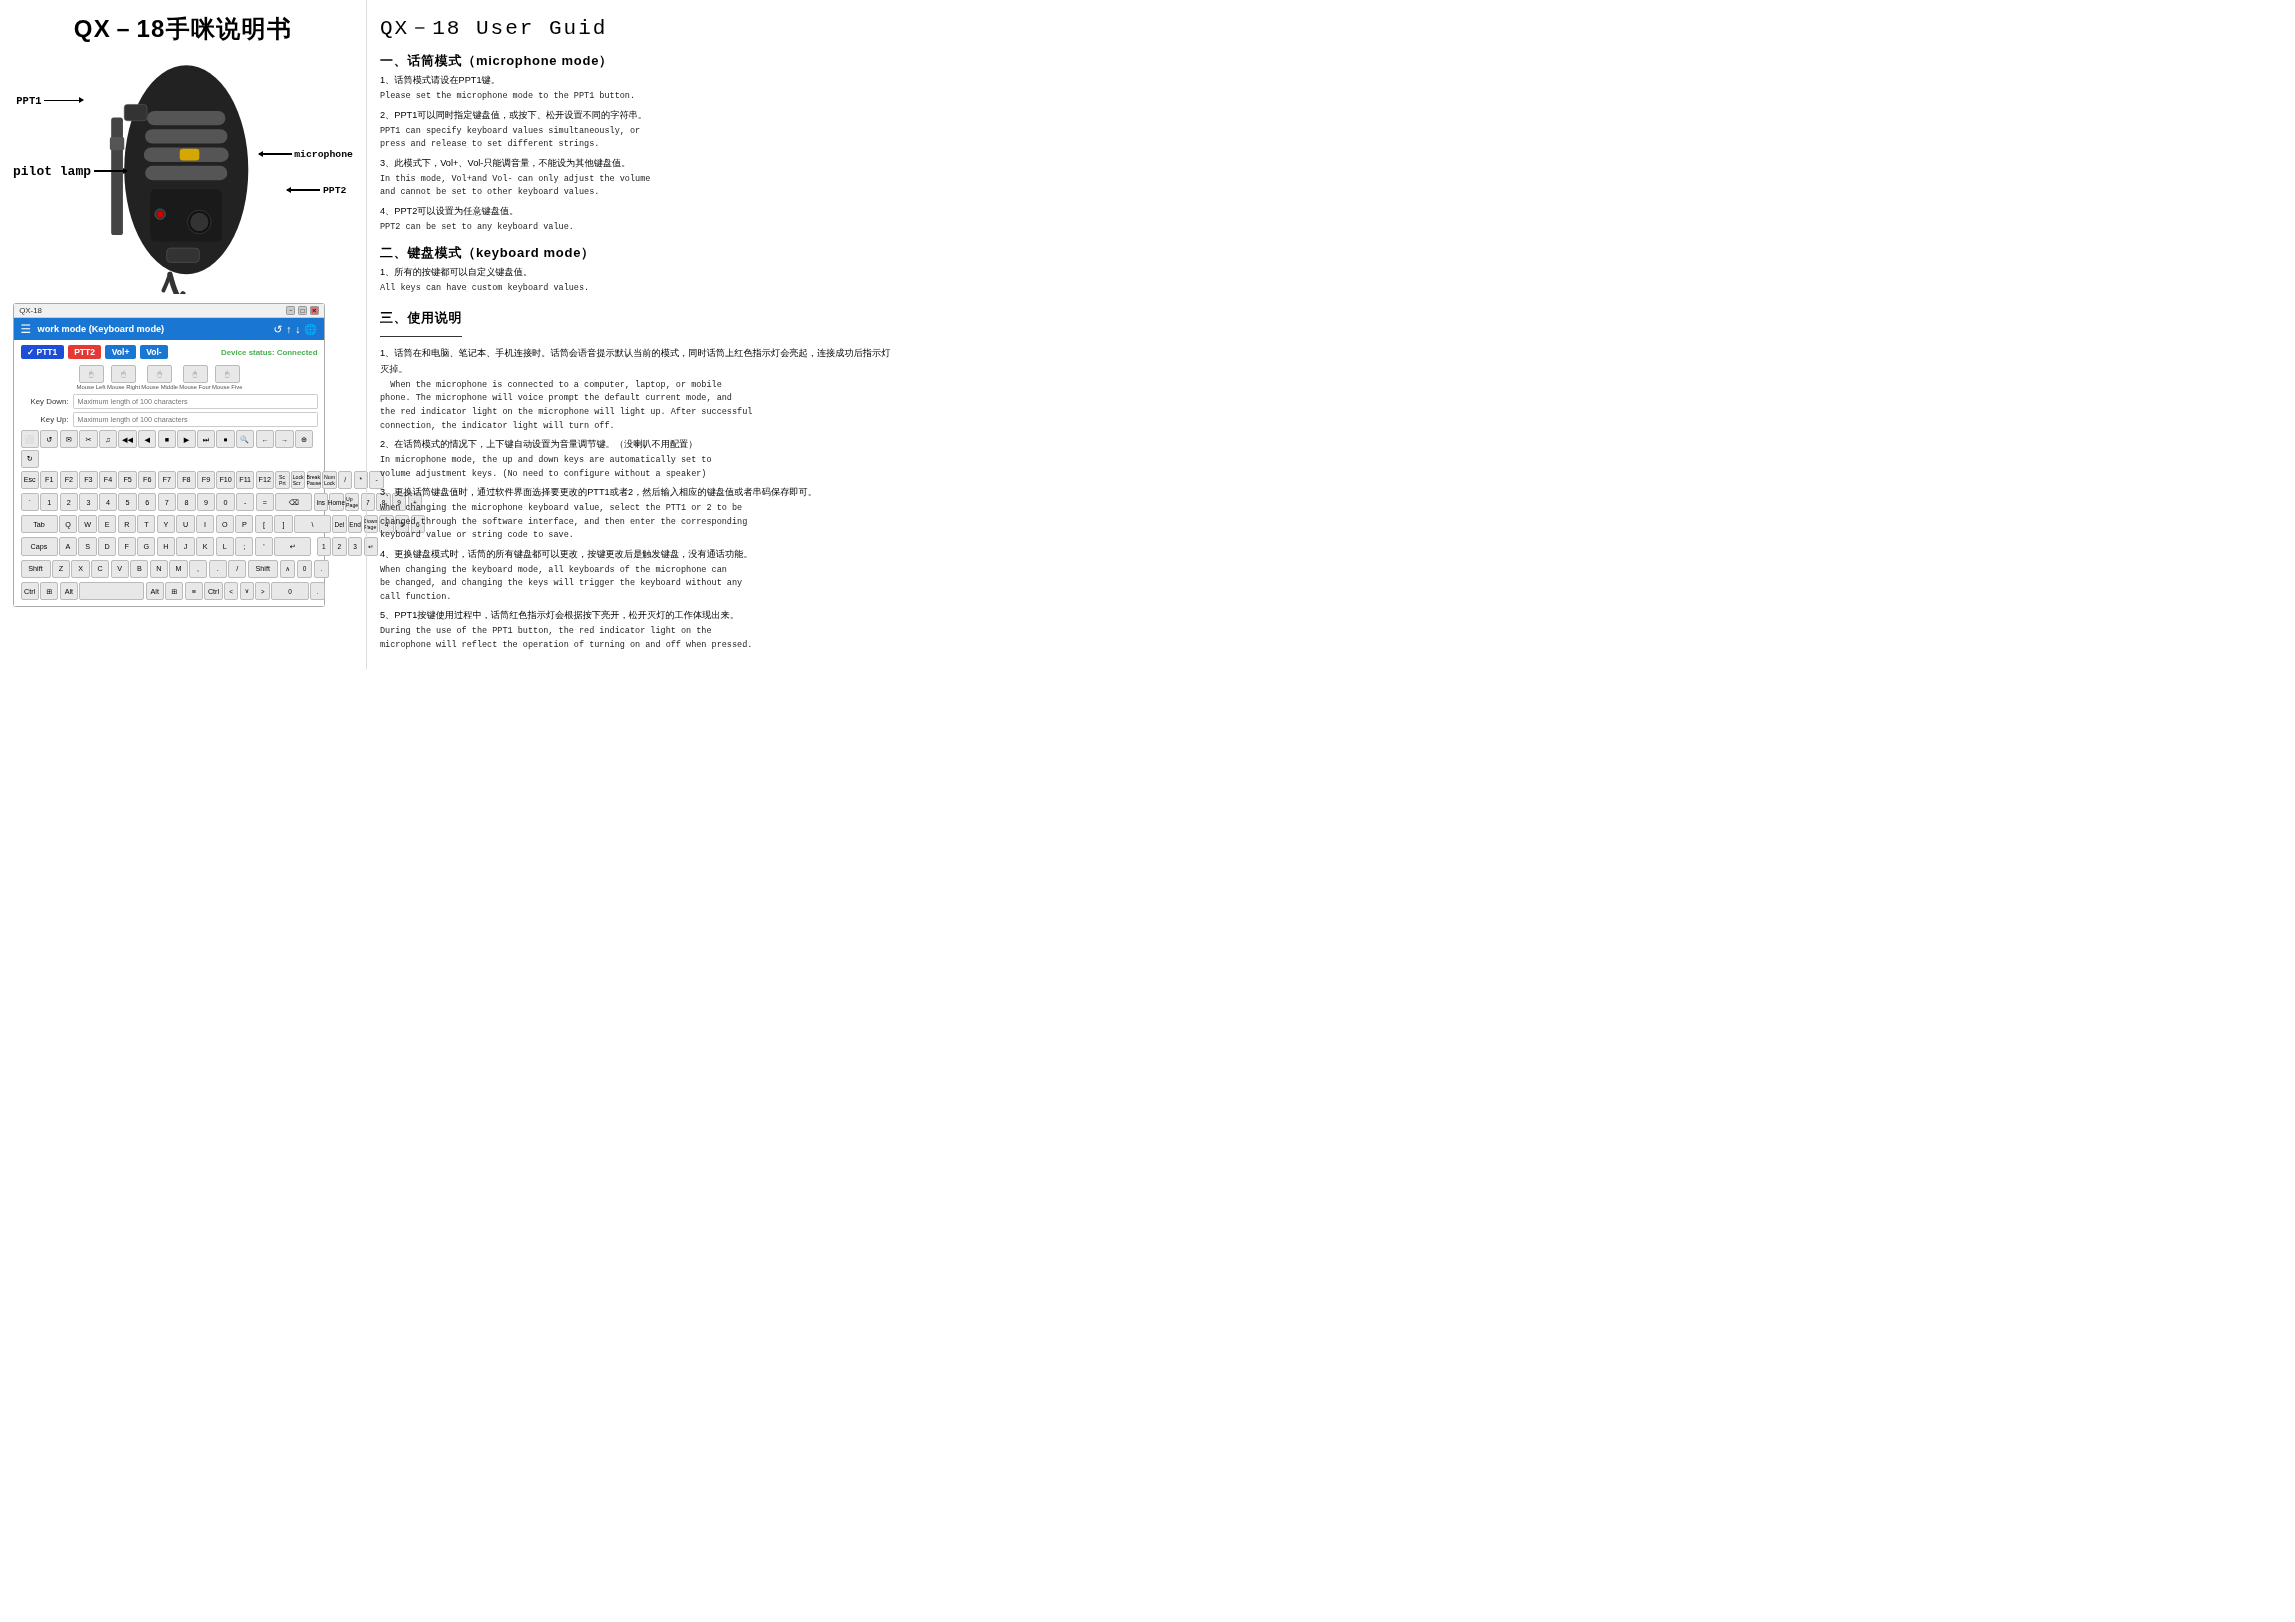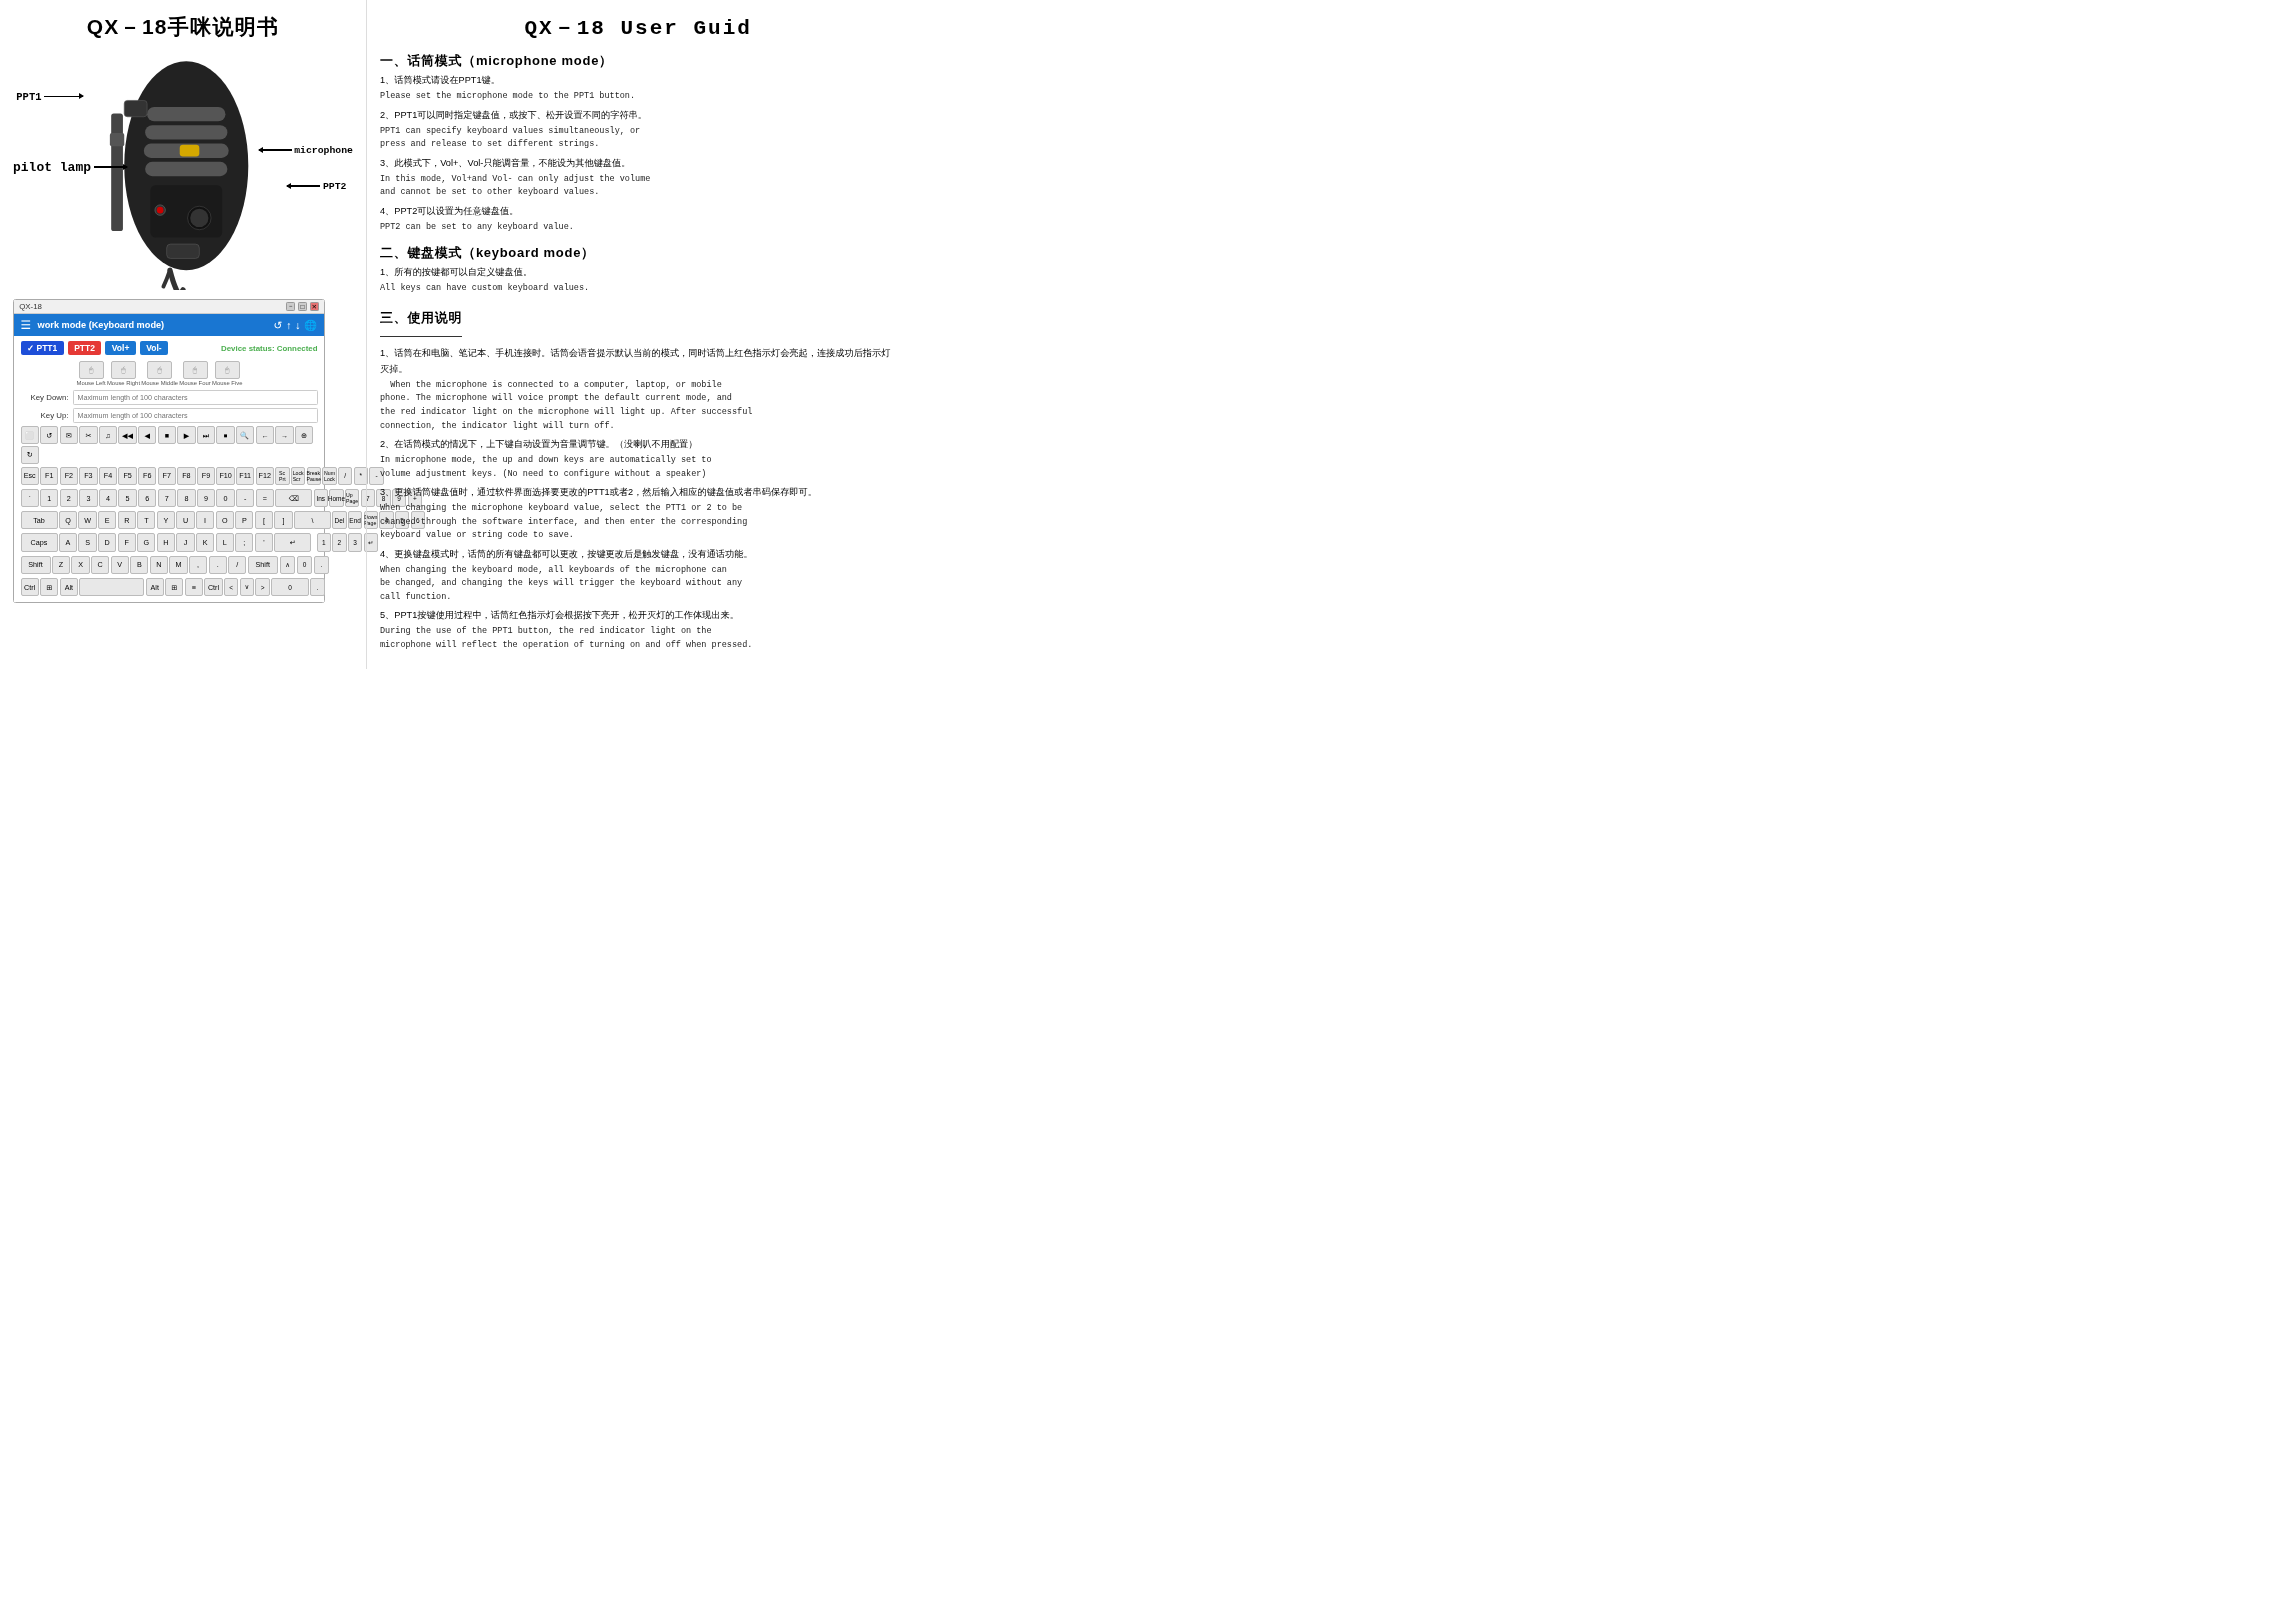--- a/index.html
+++ b/index.html
@@ -17,21 +17,21 @@
       width: 366px;
       padding: 13px 13px 6.5px 13px;
       display: flex;
       flex-direction: column;
       align-items: flex-start;
     }
 
     .left-title {
       width: 100%;
       text-align: center;
-      font-size: 21px;
+      font-size: 24px;
       font-weight: bold;
       font-family: 'SimHei', 'STHeiti', sans-serif;
       margin-bottom: 6.5px;
       letter-spacing: 1.3px;
     }
 
     .device-image-container {
       width: 100%;
       position: relative;
       display: flex;
@@ -342,24 +342,23 @@
     
     .right-col {
       flex: 1;
       padding: 13px 19.6px 13px 13px;
       border-left: 0.7px solid #ddd;
     }
 
     .right-title {
       font-size: 21px;
       font-family: 'Courier New', Courier, monospace;
-      font-weight: bold;
+      font-weight: normal;
       letter-spacing: 2px;
       margin-bottom: 10.5px;
-      text-align: center;
     }
 
     .section-heading {
       font-size: 13px;
       font-weight: bold;
       font-family: 'Courier New', Courier, monospace;
       margin-bottom: 3.9px;
       margin-top: 9.2px;
       letter-spacing: 0.7px;
     }

